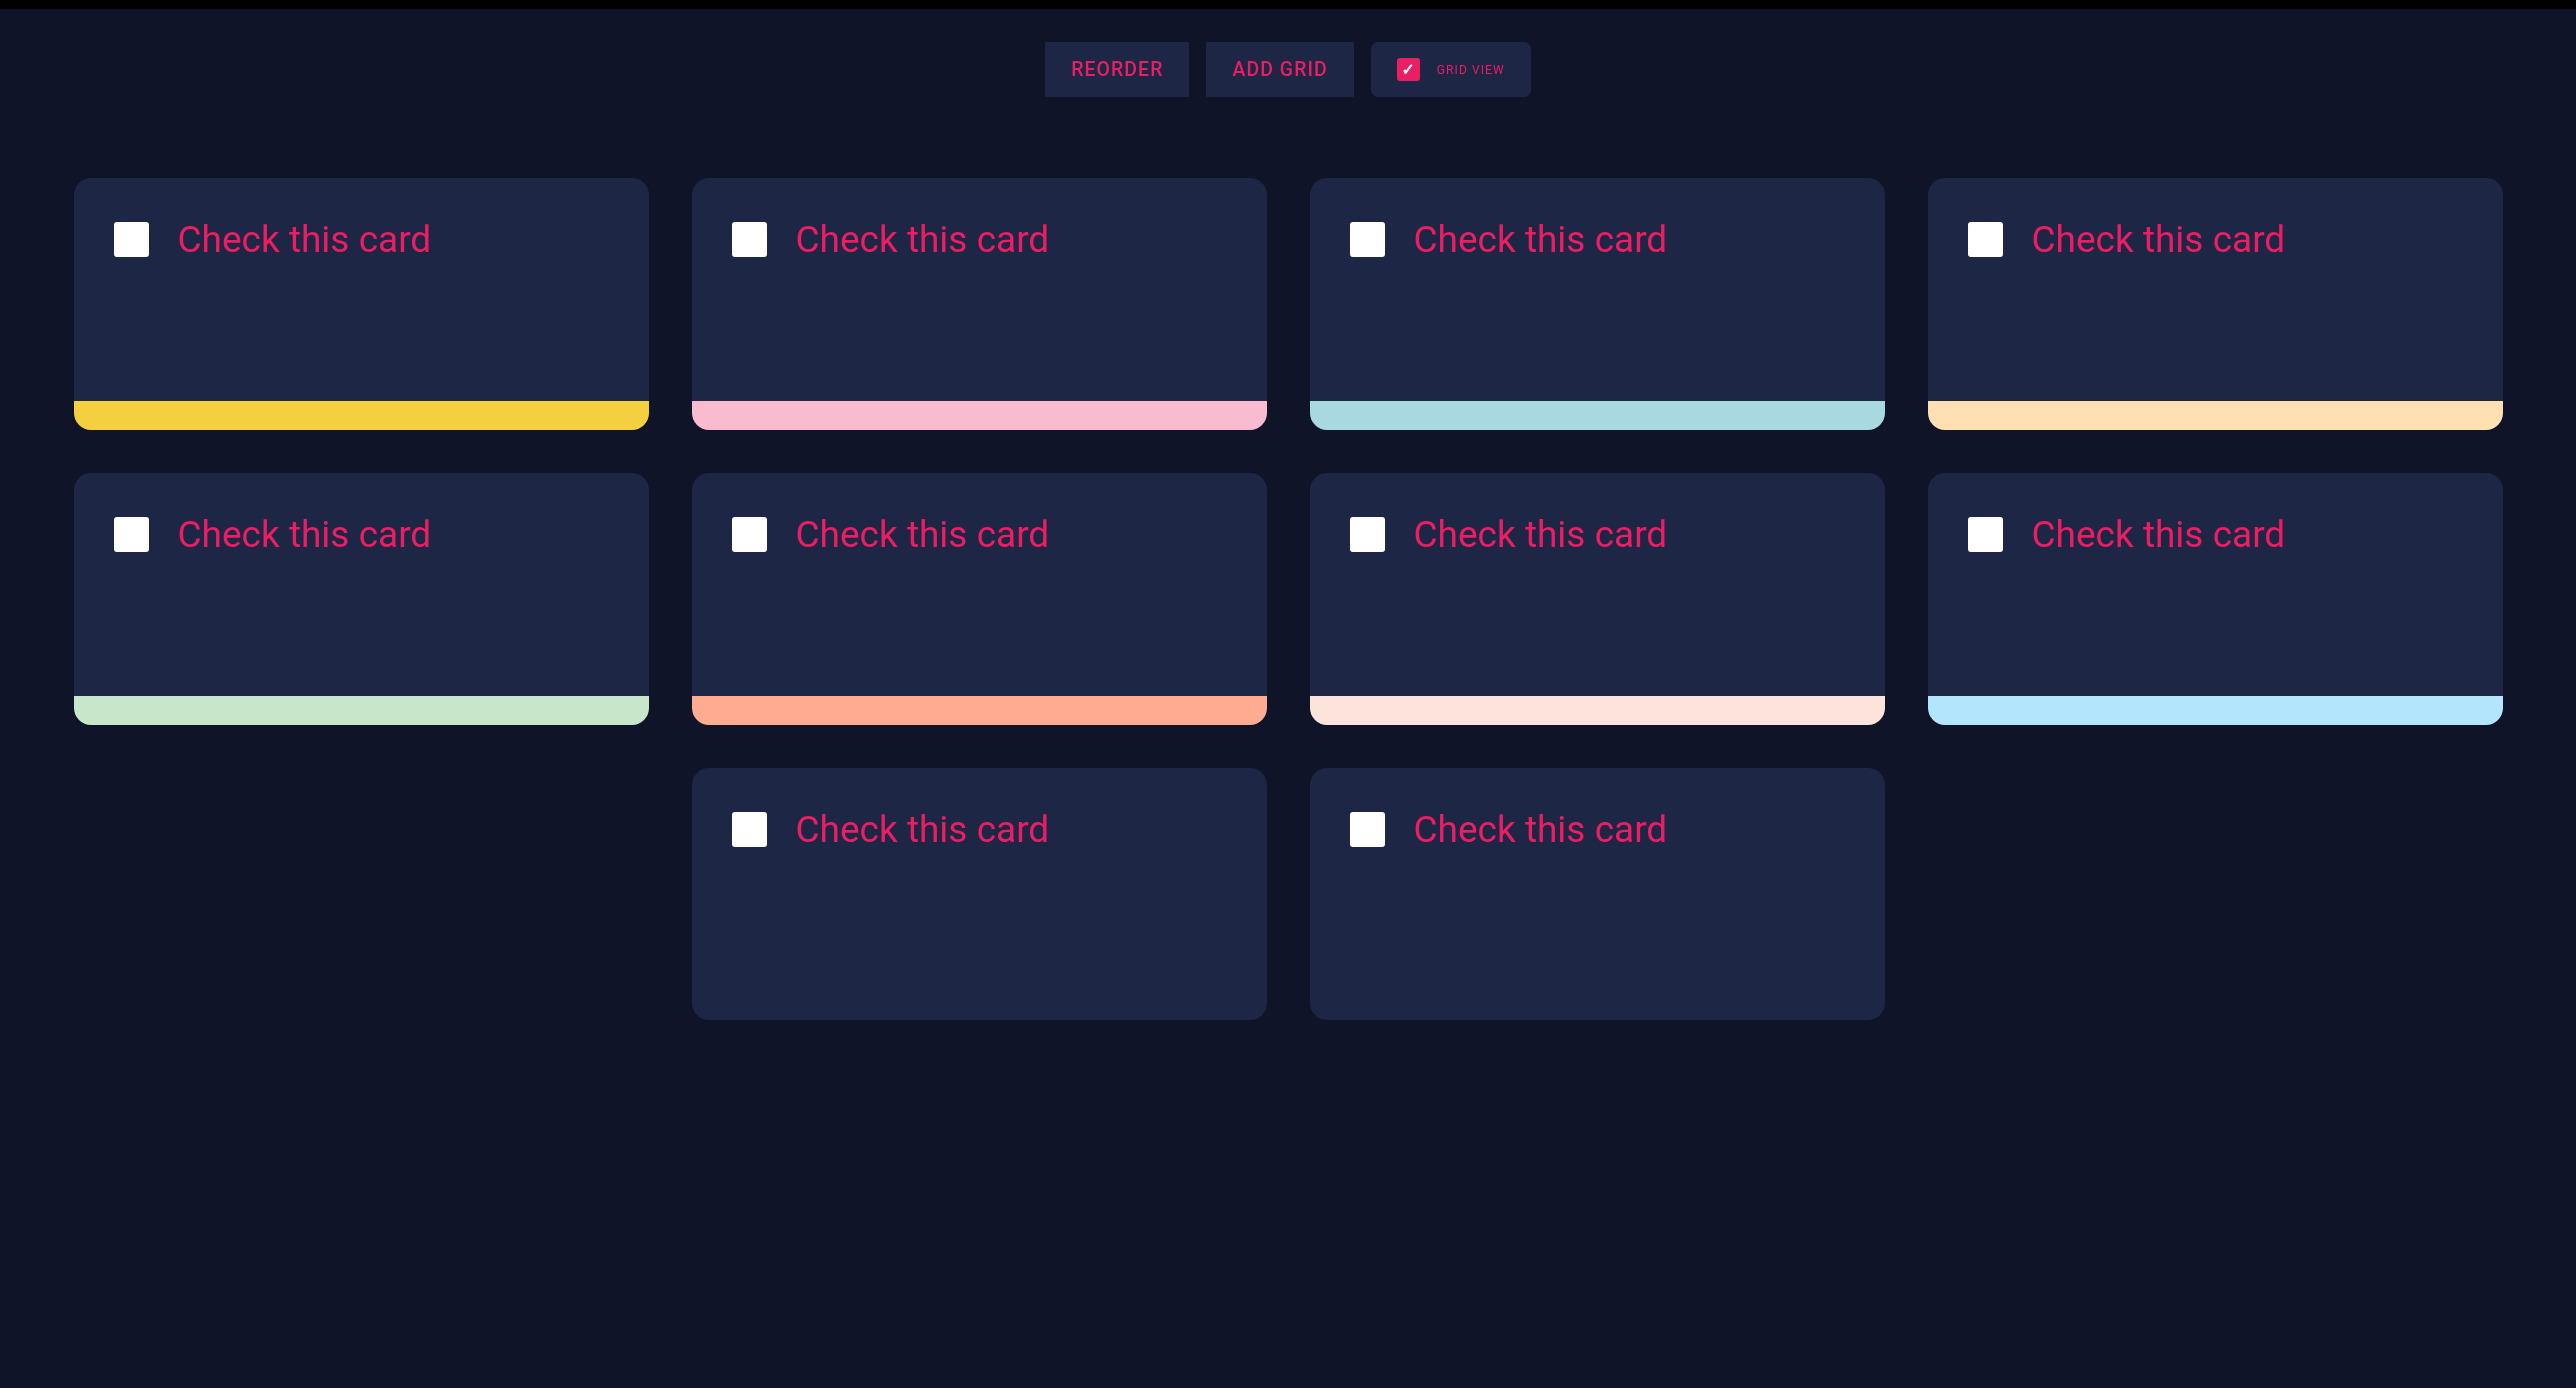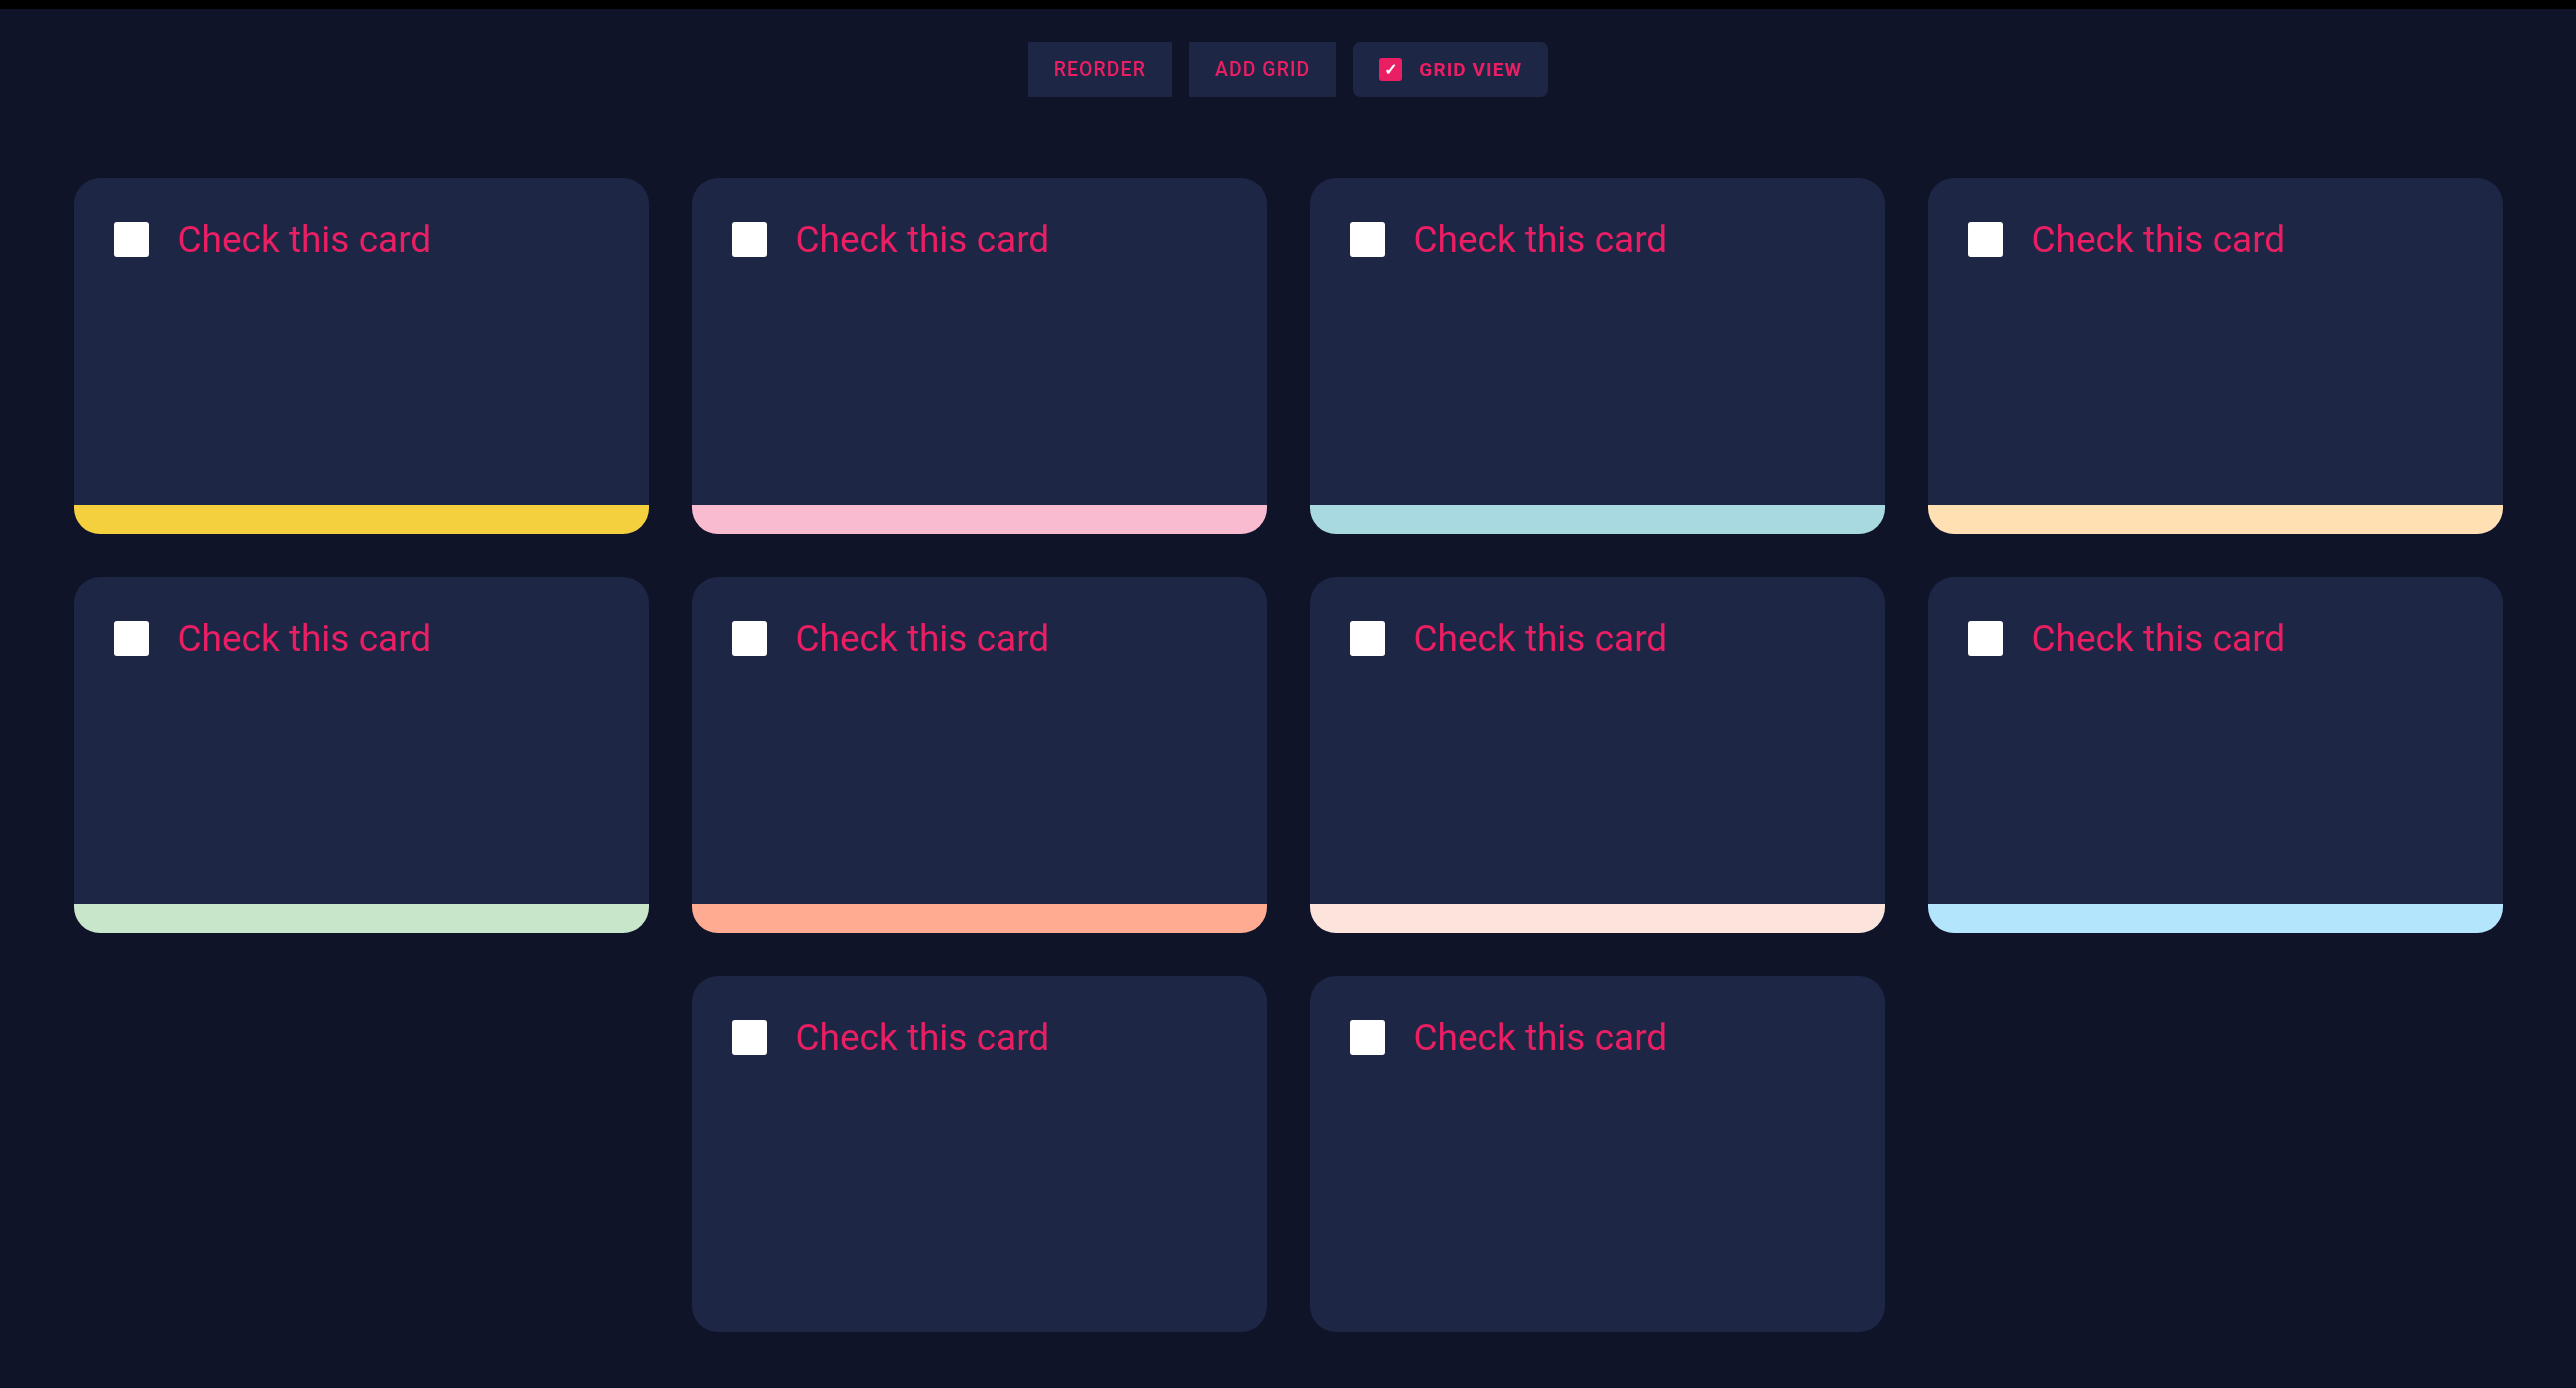--- a/index.html
+++ b/index.html
@@ -63,38 +63,38 @@
       display: flex;
       align-items: center;
       justify-content: center;
       color: white;
       font-size: 16px;
       font-weight: bold;
     }
 
     .toolbar-checkbox-label {
       color: #e91e63;
-      font-size: 19px;
-      font-weight: 700;
+      font-size: 12px;
+      font-weight: 400;
       letter-spacing: 1.1px;
     }
 
     .grid-container {
       display: flex;
       flex-wrap: wrap;
       justify-content: center;
       gap: 43px;
       padding: 58px 29px 29px 29px;
     }
 
     .card {
       width: 575px;
-      height: 356px;
+      height: 252px;
       background-color: #1e2646;
-      border-radius: 26px;
+      border-radius: 17px;
       position: relative;
       overflow: hidden;
       display: flex;
       flex-direction: column;
     }
 
     .card-header {
       display: flex;
       align-items: center;
       gap: 29px;

